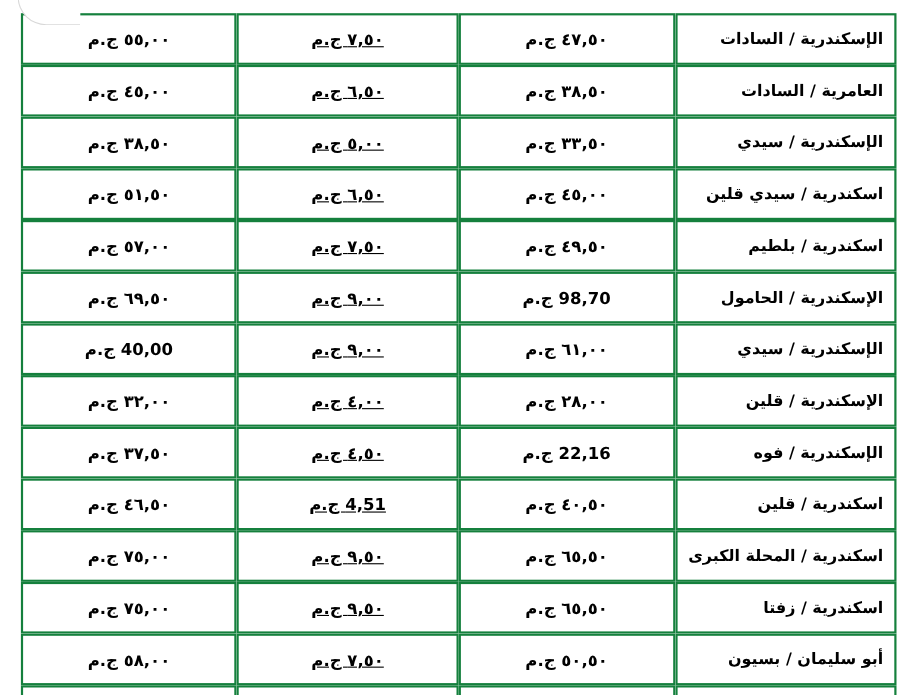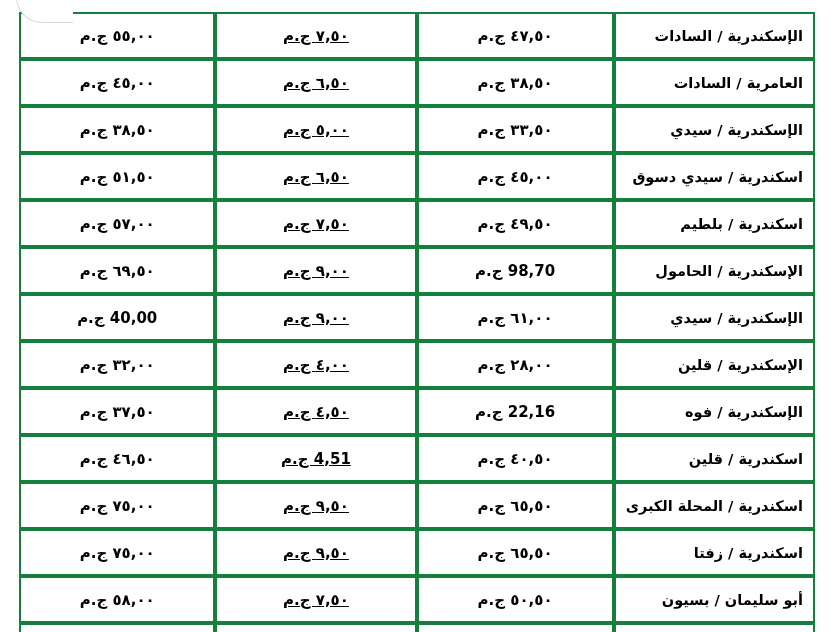--- a/index.html
+++ b/index.html
@@ -98,21 +98,21 @@
           <td class="amount col-b">٦,٥٠ ج.م</td>
           <td class="amount col-a">٤٥,٠٠ ج.م</td>
         </tr>
         <tr>
           <td class="route">الإسكندرية / سيدي</td>
           <td class="amount col-c">٣٣,٥٠ ج.م</td>
           <td class="amount col-b">٥,٠٠ ج.م</td>
           <td class="amount col-a">٣٨,٥٠ ج.م</td>
         </tr>
         <tr>
-          <td class="route">اسكندرية / سيدي دسوق</td>
+          <td class="route">اسكندرية / سيدي قلين</td>
           <td class="amount col-c">٤٥,٠٠ ج.م</td>
           <td class="amount col-b">٦,٥٠ ج.م</td>
           <td class="amount col-a">٥١,٥٠ ج.م</td>
         </tr>
         <tr>
           <td class="route">اسكندرية / بلطيم</td>
           <td class="amount col-c">٤٩,٥٠ ج.م</td>
           <td class="amount col-b">٧,٥٠ ج.م</td>
           <td class="amount col-a">٥٧,٠٠ ج.م</td>
         </tr>

